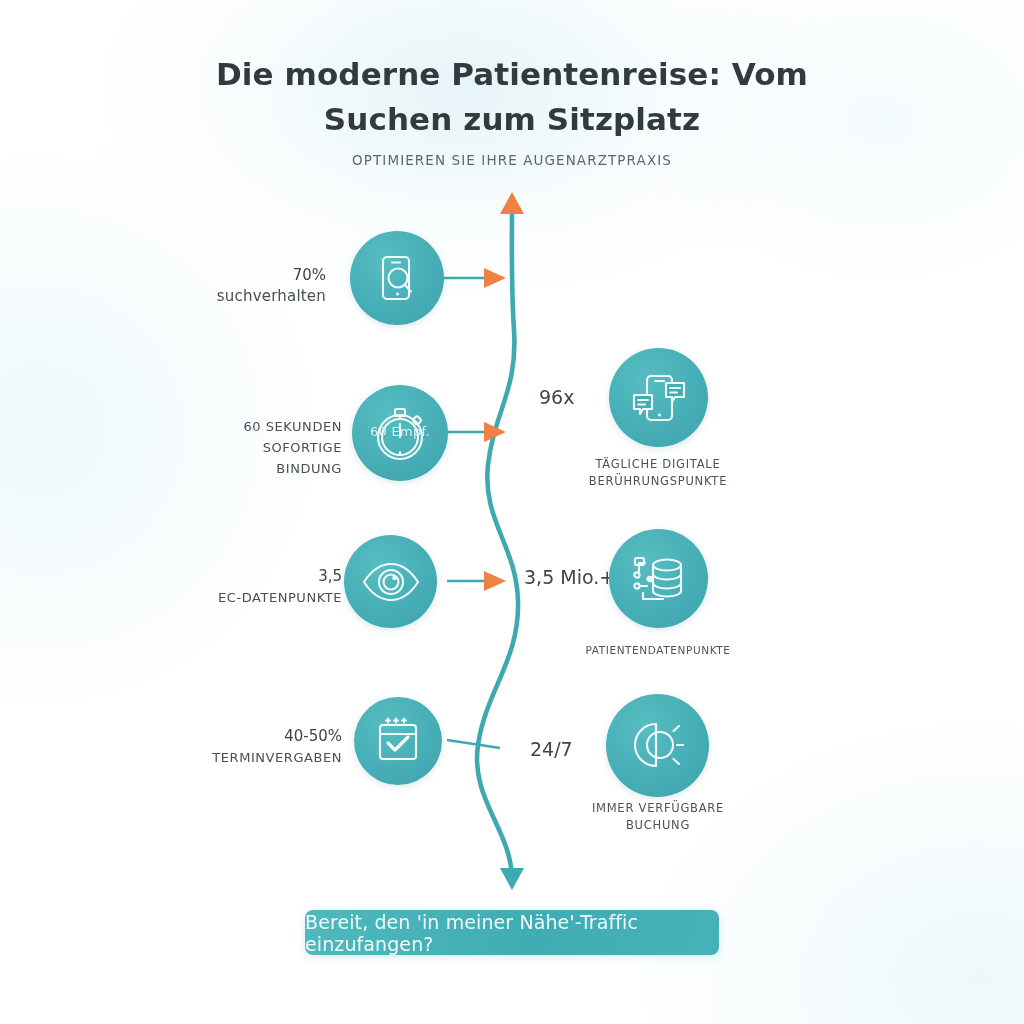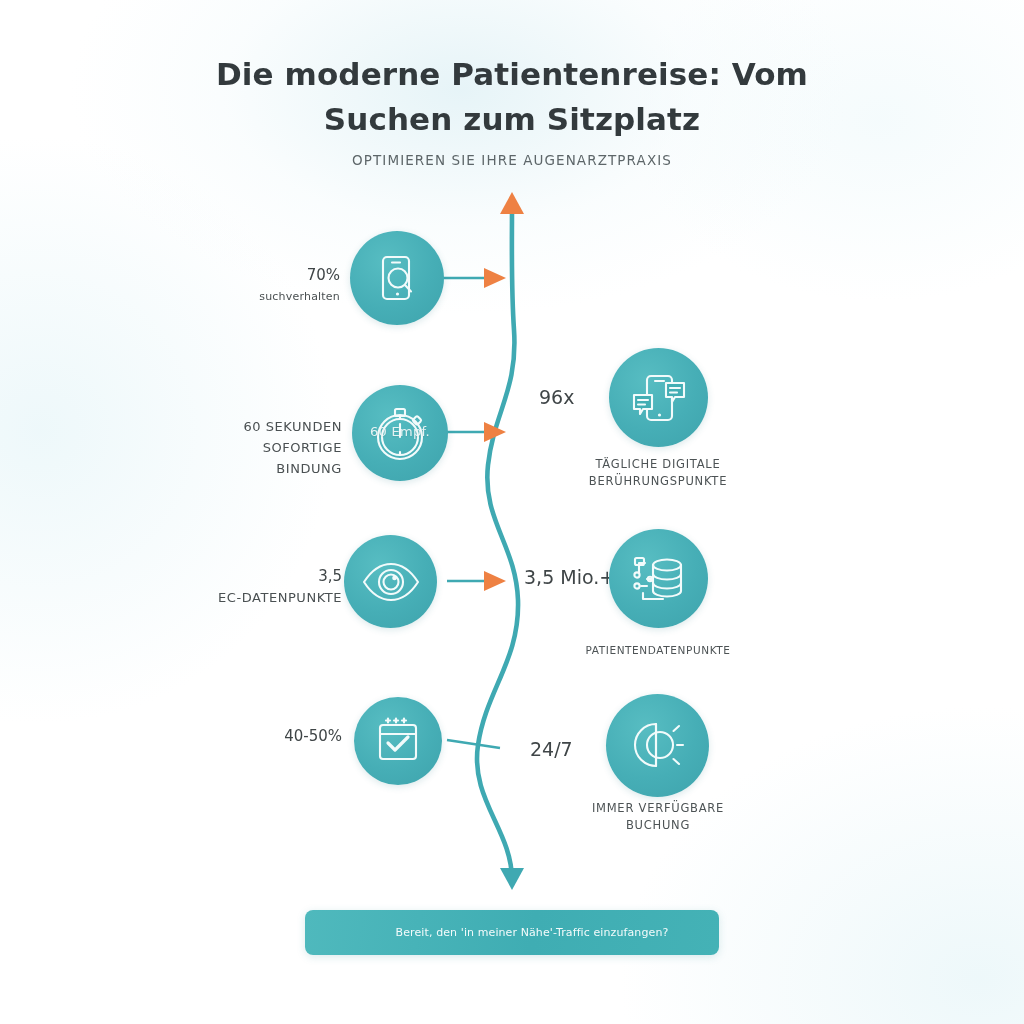--- a/index.html
+++ b/index.html
@@ -84,21 +84,21 @@
   .left-label .val {
     font-size: 15px;
     color: #3f4547;
   }
   .left-label .cap {
     font-size: 13px;
     letter-spacing: 0.55px;
     color: #4a5052;
   }
   .left-label .cap-lower {
-    font-size: 11px;
+    font-size: 15px;
     letter-spacing: 0.2px;
     color: #4a5052;
   }
 
   .mid-stat {
     position: absolute;
     font-size: 19px;
     color: #3f4547;
     white-space: nowrap;
   }
@@ -141,23 +141,22 @@
     height: 45px;
     border-radius: 8px;
     background: linear-gradient(100deg, #4fb9bd 0%, #3fadb3 55%, #44b2b6 100%);
     display: flex;
     align-items: center;
     justify-content: center;
     box-shadow: 0 2px 8px rgba(50,140,150,0.18);
   }
   #cta-text {
     color: #f4fbfb;
-    font-size: 11px;
+    font-size: 19px;
     letter-spacing: 0.1px;
-    margin-left: 40px;
   }
 </style>
 </head>
 <body>
 
 <div id="canvas">
 
   <div id="title">Die moderne Patientenreise: Vom Suchen zum Sitzplatz</div>
   <div id="subtitle">OPTIMIEREN SIE IHRE AUGENARZTPRAXIS</div>
 
@@ -187,21 +186,21 @@
 
     <path d="M447,432 L486,432" fill="none" stroke="#3fa9b2" stroke-width="2.6"></path>
     <path d="M484,422 L506,432 L484,442 Z" fill="#ee8143"></path>
 
     <path d="M447,581 L486,581" fill="none" stroke="#3fa9b2" stroke-width="2.6"></path>
     <path d="M484,571 L506,581 L484,591 Z" fill="#ee8143"></path>
 
     <path d="M447,740 L500,748" fill="none" stroke="#3fa9b2" stroke-width="2.6"></path>
   </svg>
 
-  <div class="left-label" style="left:150px; top:265px; width:190px;">
+  <div class="left-label" style="left:136px; top:265px; width:190px;">
     <div class="val">70%</div>
     <div class="cap-lower">suchverhalten</div>
   </div>
 
   <div class="icon-circle" style="left:350px; top:231px; width:94px; height:94px;">
     <svg width="54" height="54" viewBox="0 0 54 54" fill="none" stroke="#f2fbfb" stroke-width="2.1" stroke-linecap="round" stroke-linejoin="round">
       <rect x="13" y="6" width="26" height="42" rx="4"></rect>
       <line x1="22" y1="11.5" x2="30" y2="11.5"></line>
       <circle cx="27.5" cy="43" r="1.6" fill="#f2fbfb" stroke="none"></circle>
       <circle cx="28" cy="27" r="9.5" fill="none"></circle>
@@ -237,20 +236,21 @@
     <svg width="60" height="42" viewBox="0 0 60 42" fill="none" stroke="#f2fbfb" stroke-width="2.1" stroke-linecap="round" stroke-linejoin="round">
       <path d="M3,21 C12,7 22,3 30,3 C38,3 48,7 57,21 C48,35 38,39 30,39 C22,39 12,35 3,21 Z"></path>
       <circle cx="30" cy="21" r="12"></circle>
       <circle cx="30" cy="21" r="7.5"></circle>
       <circle cx="33.5" cy="17" r="2.3" fill="#f2fbfb" stroke="none"></circle>
     </svg>
   </div>
 
   <div class="left-label" style="left:140px; top:726px; width:202px;">
     <div class="val">40-50%</div>
+    <div class="cap">TERMINVERGABEN</div>
   </div>
 
   <div class="icon-circle" style="left:354px; top:697px; width:88px; height:88px;">
     <svg width="52" height="52" viewBox="0 0 52 52" fill="none" stroke="#f2fbfb" stroke-width="2.1" stroke-linecap="round" stroke-linejoin="round">
       <rect x="8" y="10" width="36" height="34" rx="3"></rect>
       <line x1="8" y1="19" x2="44" y2="19"></line>
       <path d="M16,28 L23,35 L36,22" stroke-width="3.2"></path>
       <line x1="14" y1="5.5" x2="18" y2="5.5"></line>
       <line x1="16" y1="3.5" x2="16" y2="7.5"></line>
       <line x1="22" y1="5.5" x2="26" y2="5.5"></line>

